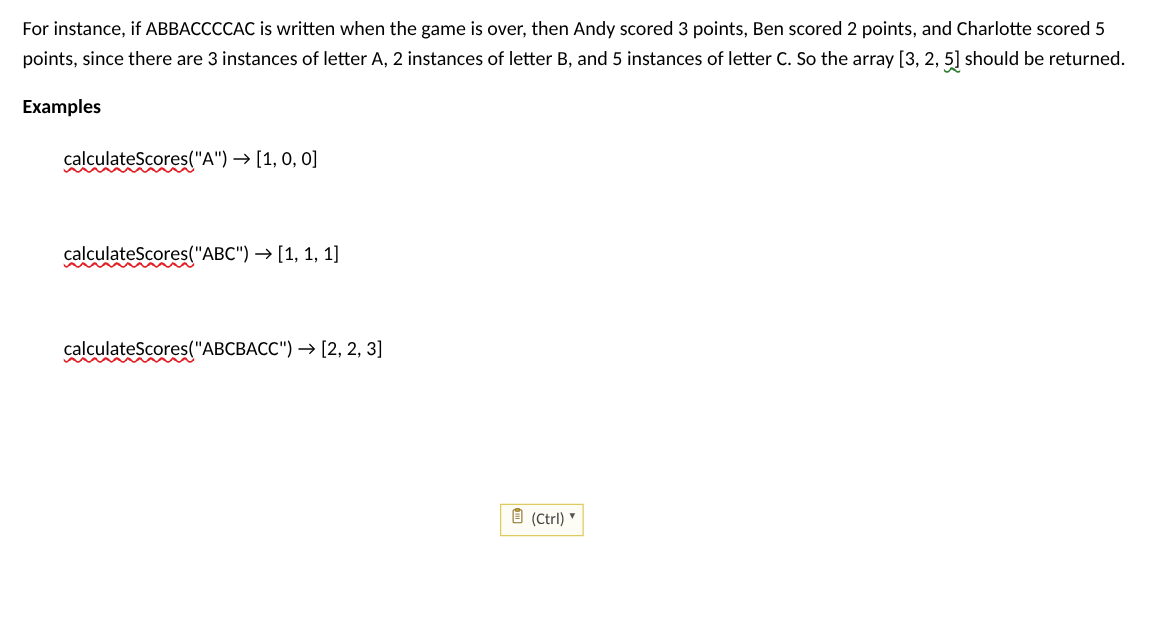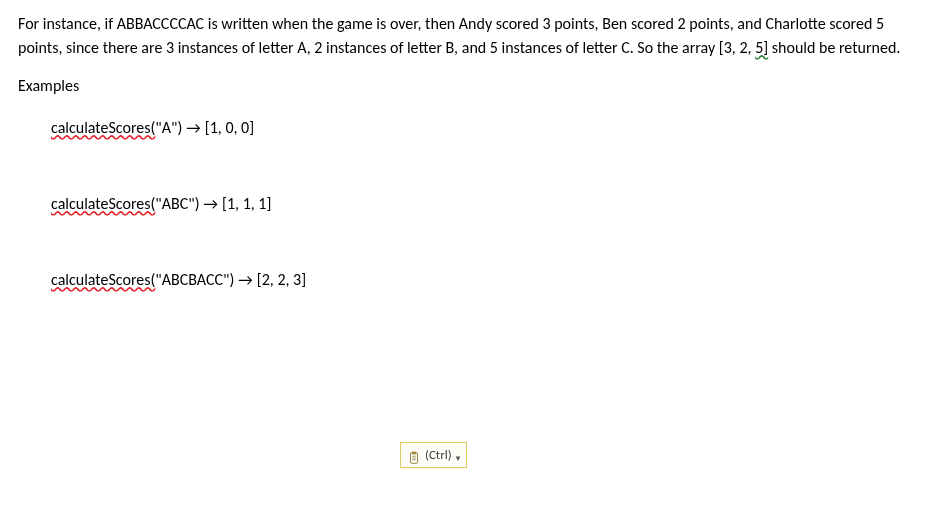--- a/index.html
+++ b/index.html
@@ -16,52 +16,51 @@
       width: 926px;
       line-height: 1.5;
     }
     .paragraph {
       margin-bottom: 14px;
     }
     .bold {
       font-weight: normal;
     }
     .examples-header {
-      font-weight: normal;
+      font-weight: bold;
       margin-top: 4px;
       margin-bottom: 18px;
     }
     .example-line {
       margin-bottom: 52px;
     }
     .squiggle-red {
       text-decoration: underline wavy #e31e24;
       text-decoration-skip-ink: none;
       margin-left: 33px;
     }
     .squiggle-green {
       text-decoration: underline wavy #2e7d32;
       text-decoration-skip-ink: none;
     }
     .arrow {
       padding: 0 4px;
     }
     .paste-options {
       display: inline-flex;
-      align-items: flex-end;
+      align-items: flex-start;
       position: absolute;
       left: 400px;
       top: 403px;
       border: 1px solid #e0c95f;
       background: #fefdf5;
       padding: 2px 6px;
       font-size: 13px;
       color: #444;
       gap: 4px;
-      margin-top: 39px;
     }
     .clipboard-icon {
       width: 14px;
       height: 14px;
       display: inline-flex;
       align-items: center;
       justify-content: center;
     }
     .clipboard-icon svg {
       width: 14px;

